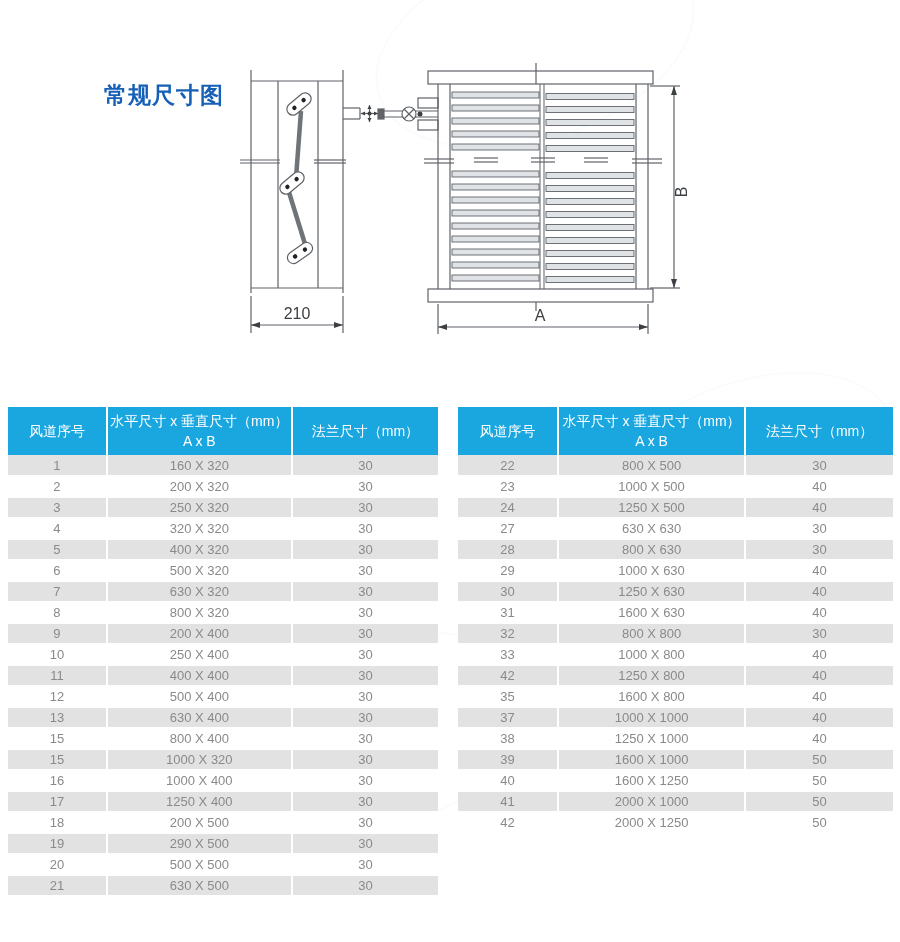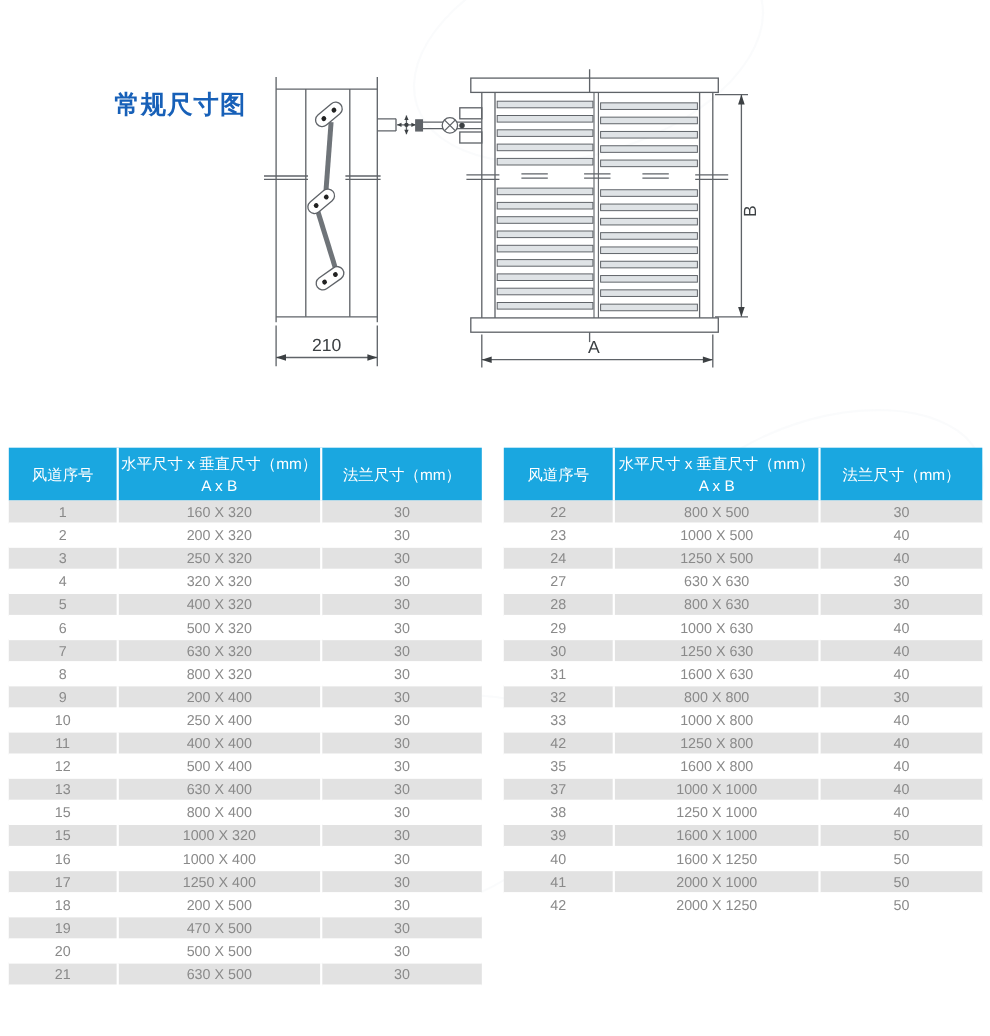--- a/index.html
+++ b/index.html
@@ -309,21 +309,21 @@
             <td>1250 X 400</td>
             <td>30</td>
           </tr>
           <tr>
             <td>18</td>
             <td>200 X 500</td>
             <td>30</td>
           </tr>
           <tr>
             <td>19</td>
-            <td>470 X 500</td>
+            <td>290 X 500</td>
             <td>30</td>
           </tr>
           <tr>
             <td>20</td>
             <td>500 X 500</td>
             <td>30</td>
           </tr>
           <tr>
             <td>21</td>
             <td>630 X 500</td>

